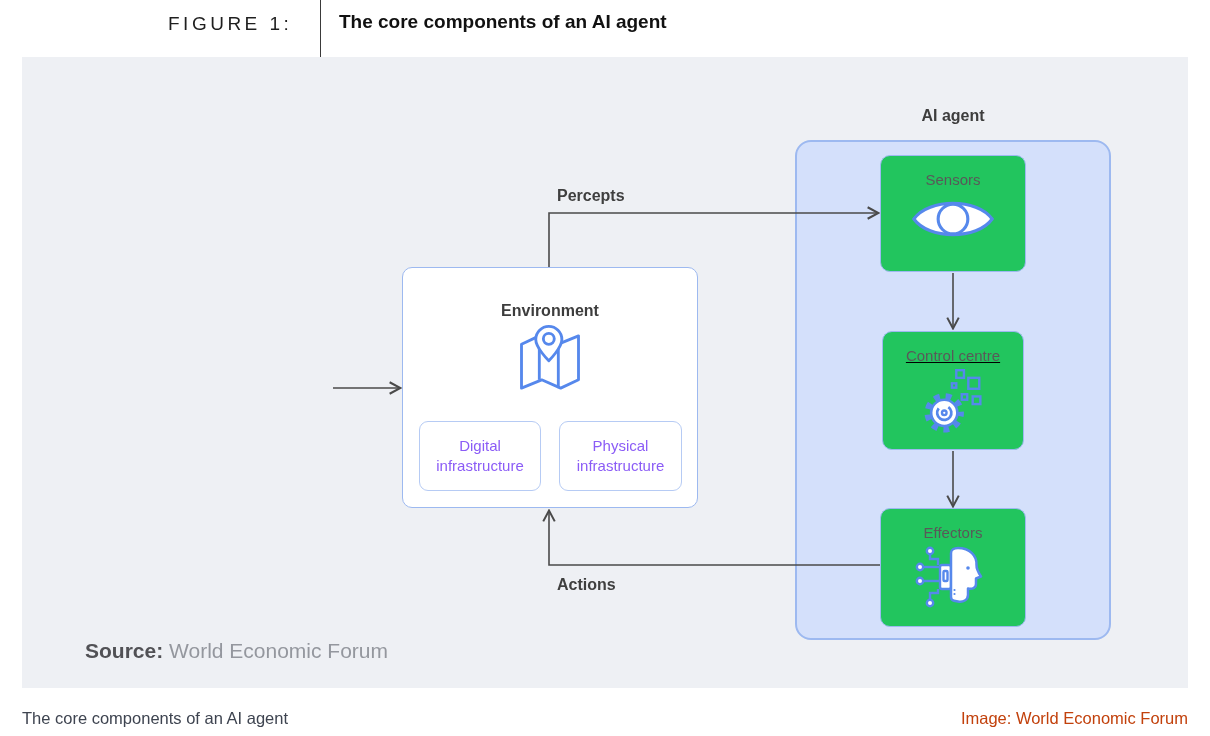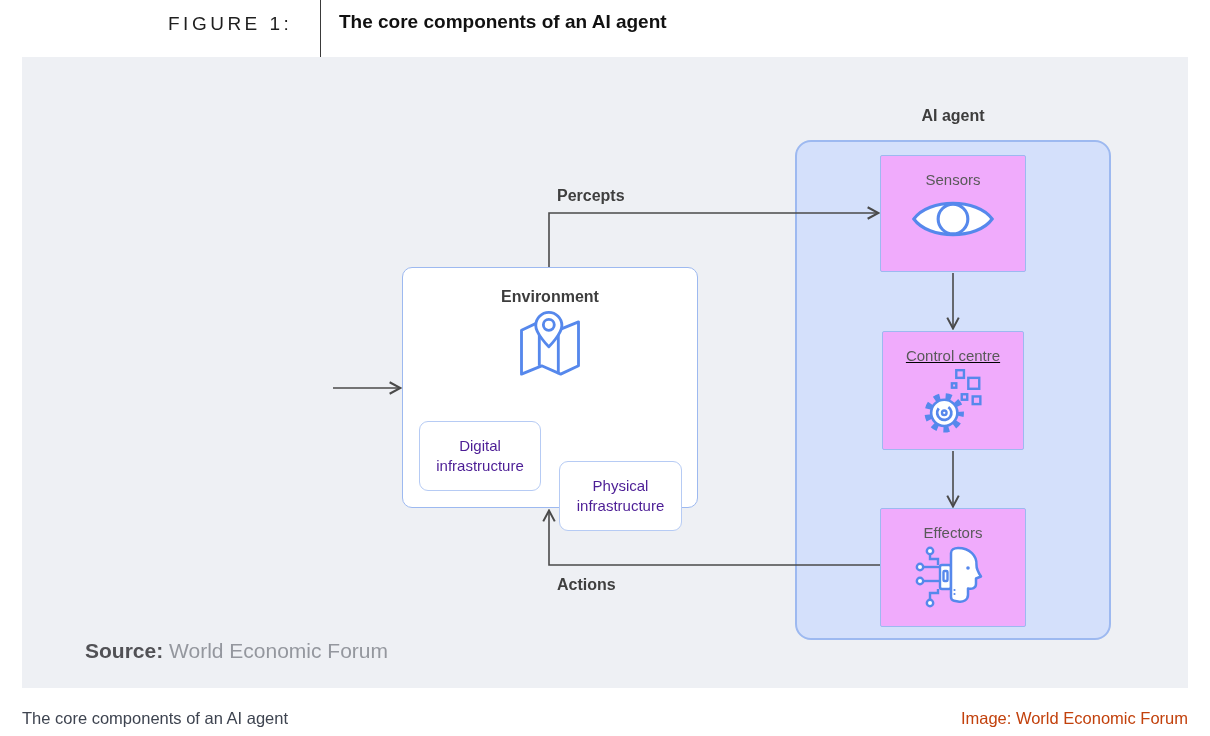--- a/index.html
+++ b/index.html
@@ -17,40 +17,40 @@
 
   .arrow-layer { position:absolute; left:0; top:0; width:1166px; height:631px; pointer-events:none; }
 
   
   .agent-container { position:absolute; left:773px; top:83px; width:316px; height:500px;
                      background:#d4e0fb; border:2px solid #9db9f0; border-radius:16px; }
   .agent-title { position:absolute; left:773px; top:50px; width:316px; text-align:center;
                  font-size:16px; font-weight:bold; color:#3d3d3d; }
 
   
-  .node { position:absolute; background:#f0abfc; border:1.5px solid #9db9f0; border-radius:2px;
+  .node { position:absolute; background:#22c55e; border:1.5px solid #9db9f0; border-radius:10px;
           display:flex; flex-direction:column; align-items:center; }
   .node-label { font-size:15px; color:#595959; margin-top:15px; }
   .node-icon { margin-top:4px; }
 
   .node-user     { left:166px; top:273px; width:145px; height:116px; }
   .node-sensors  { left:858px; top:98px;  width:146px; height:117px; }
   .node-control  { left:860px; top:274px; width:142px; height:119px;text-decoration:underline; }
   .node-effector { left:858px; top:451px; width:146px; height:119px;text-align:right; }
 
   
   .env-box { position:absolute; left:380px; top:210px; width:296px; height:241px;
              background:#fff; border:1.5px solid #9db9f0; border-radius:10px; }
-  .env-title { margin-top:20px; text-align:center; font-size:16px; font-weight:bold; color:#3d3d3d; }
+  .env-title { margin-top:34px; text-align:center; font-size:16px; font-weight:bold; color:#3d3d3d; }
   .env-icon { display:flex; justify-content:center; margin-top:4px; }
   .sub-box { position:absolute; background:#fff; border:1.5px solid #b6cbf4; border-radius:9px;
              display:flex; align-items:center; justify-content:center; text-align:center;
-             font-size:15px; color:#4c1d95; line-height:1.35; }
+             font-size:15px; color:#8b5cf6; line-height:1.35; }
   .sub-digital  { left:16px;  top:153px; width:122px; height:70px; }
-  .sub-physical { left:156px; top:153px; width:123px; height:70px;margin-top:40px; }
+  .sub-physical { left:156px; top:153px; width:123px; height:70px; }
 
   
   .flow-label { position:absolute; font-size:16px; font-weight:bold; color:#3f3f3f;margin-left:8px; }
   .label-percepts { left:527px; top:130px; }
   .label-actions  { left:527px; top:519px; }
 
   
   .source-line { position:absolute; left:63px; top:582px; font-size:21px; color:#94979e; }
   .source-line b { color:#515155; font-weight:bold; }
 

